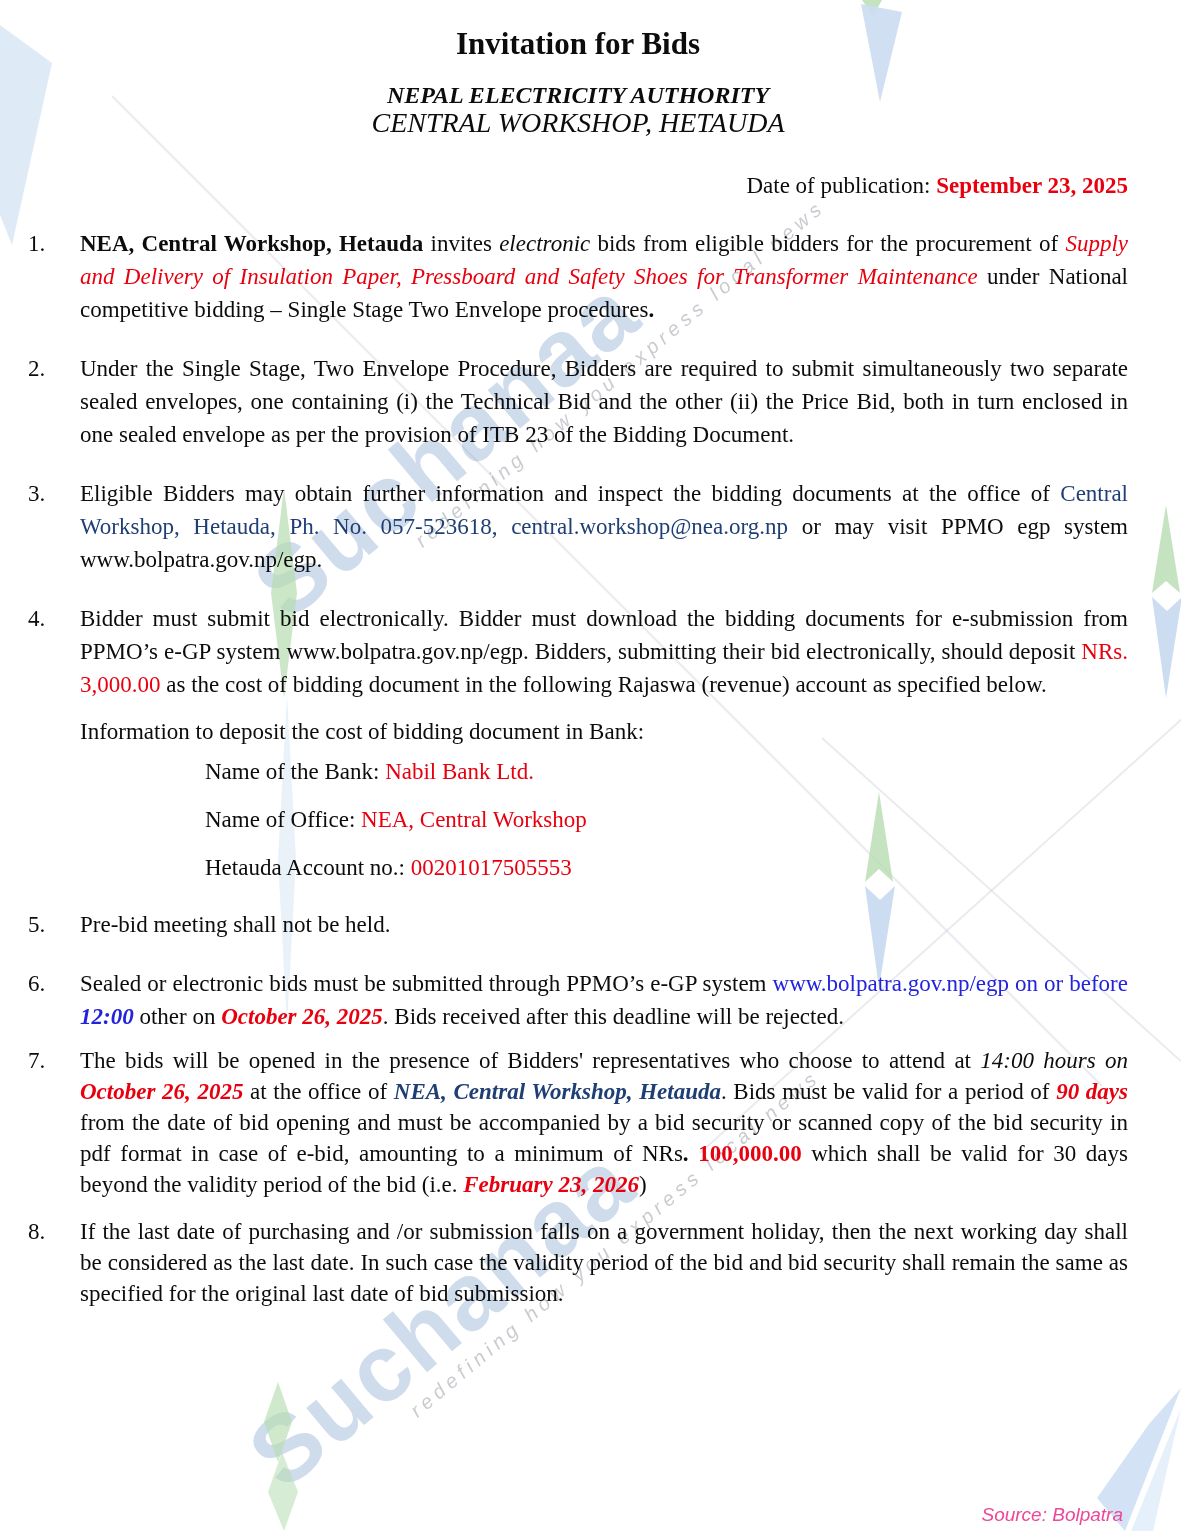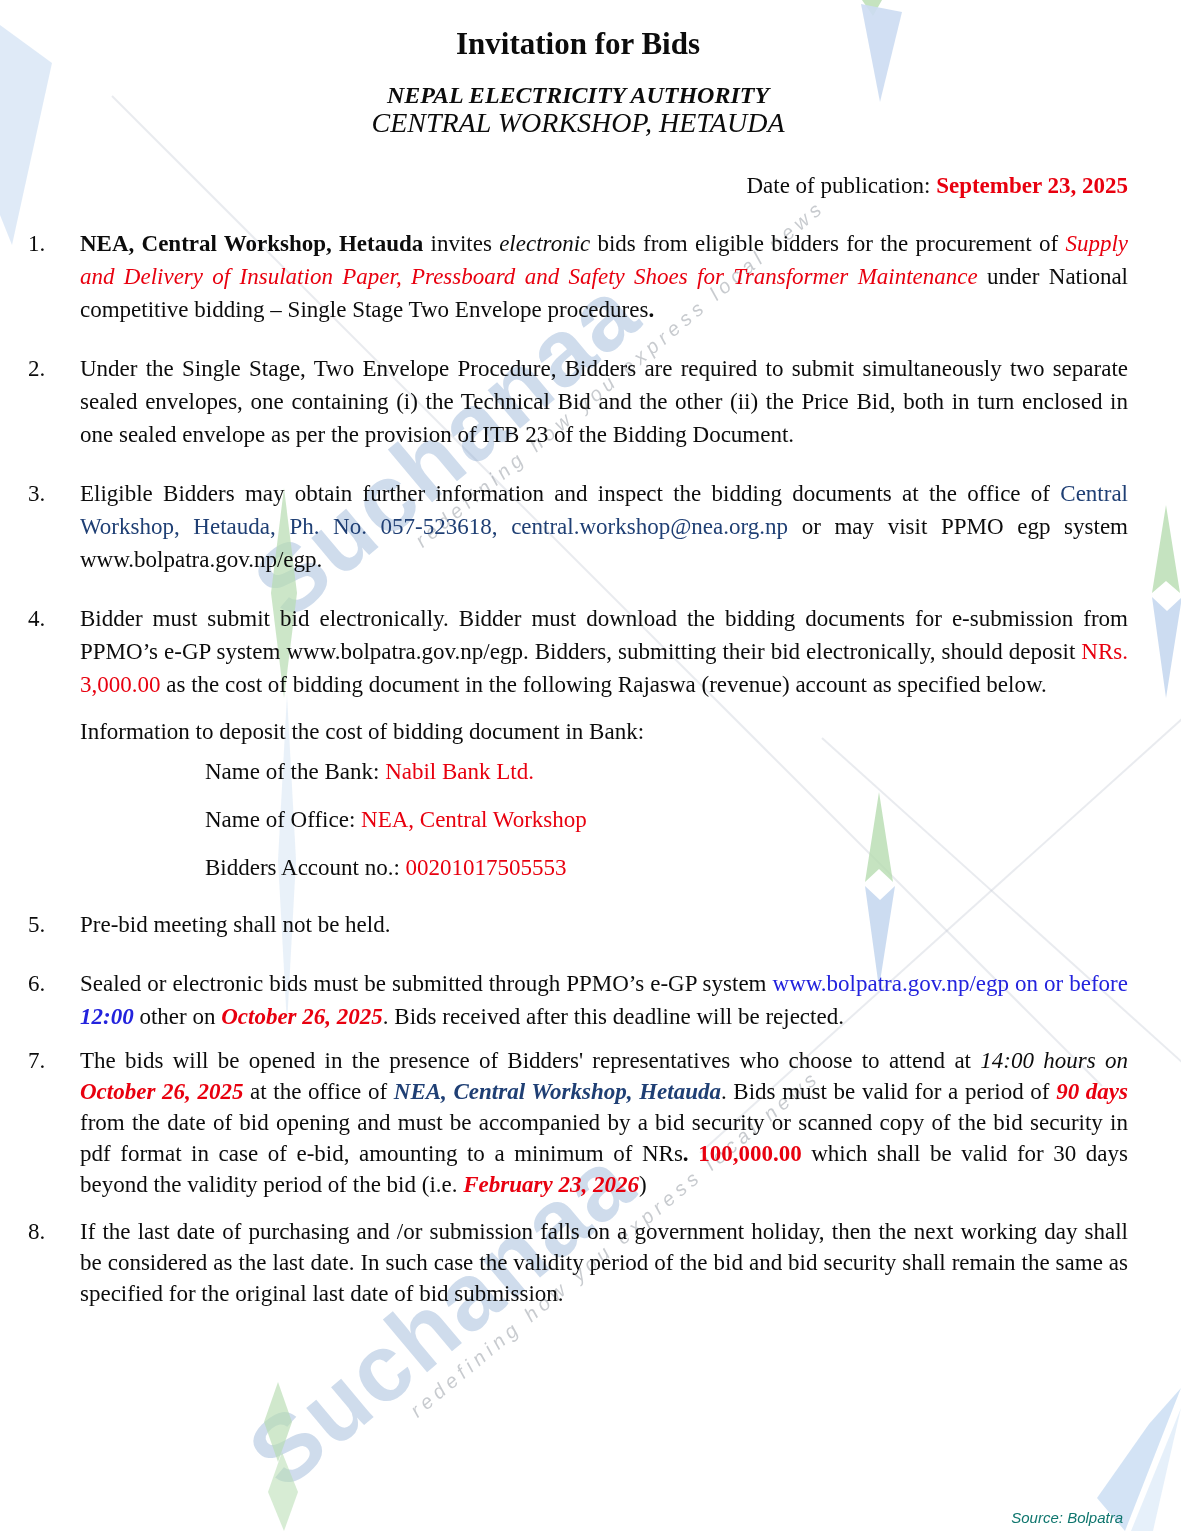--- a/index.html
+++ b/index.html
@@ -38,21 +38,21 @@
   .bi{font-weight:normal;font-style:italic;}
   .r{color:#e8000f;text-align:center;}
   .ri{color:#e8000f;font-style:italic;}
   .rb{color:#e8000f;font-weight:bold;}
   .rbi{color:#e8000f;font-weight:bold;font-style:italic;}
   .nv{color:#1f3f74;}
   .nvbi{color:#1f3f74;font-weight:bold;font-style:italic;}
   .bl{color:#2323dd;}
   .blbi{color:#2323dd;font-weight:bold;font-style:italic;}
   .src{position:absolute;right:58px;bottom:5px;font-family:"Liberation Sans",sans-serif;
-       font-style:italic;font-size:15px;color:#0f766e;z-index:2;margin-left:20px;}
+       font-style:italic;font-size:19px;color:#ec4899;z-index:2;margin-left:20px;}
 </style>
 </head>
 <body>
 
 <div class="wm-layer">
 
   <div class="dline" style="left:112px;top:95px;width:1400px;transform:rotate(45deg);"></div>
   <div class="dline" style="left:700px;top:1152px;width:700px;transform:rotate(-42deg);"></div>
   <div class="dline" style="left:822px;top:737px;width:540px;transform:rotate(42deg);"></div>
 
@@ -131,21 +131,21 @@
 
   <div class="li">
     <div class="num">4.</div>
     <div class="pbody"><span>Bidder must submit bid electronically. Bidder must download the bidding documents for e-submission from PPMO’s e-GP system www.bolpatra.gov.np/egp. Bidders, submitting their bid electronically, should deposit </span><span class="r">NRs. 3,000.00</span><span> as the cost of bidding document in the following Rajaswa (revenue) account as specified below.</span></div>
   </div>
 
   <div class="bank-intro">Information to deposit the cost of bidding document in Bank:</div>
   <div class="bank-rows">
     <div class="bank-row"><span>Name of the Bank: </span><span class="r">Nabil Bank Ltd.</span></div>
     <div class="bank-row"><span>Name of Office: </span><span class="r">NEA, Central Workshop</span></div>
-    <div class="bank-row"><span>Bidders Account no.: </span><span class="r">00201017505553</span></div>
+    <div class="bank-row"><span>Hetauda Account no.: </span><span class="r">00201017505553</span></div>
   </div>
 
   <div class="li" style="margin-top:16px;">
     <div class="num">5.</div>
     <div class="pbody"><span>Pre-bid meeting shall not be held.</span></div>
   </div>
 
   <div class="li">
     <div class="num">6.</div>
     <div class="pbody"><span>Sealed or electronic bids must be submitted through PPMO’s e-GP system </span><span class="bl">www.bolpatra.gov.np/egp on or before </span><span class="blbi">12:00</span><span> other on </span><span class="rbi">October 26, 2025</span><span>. Bids received after this deadline will be rejected.</span></div>

